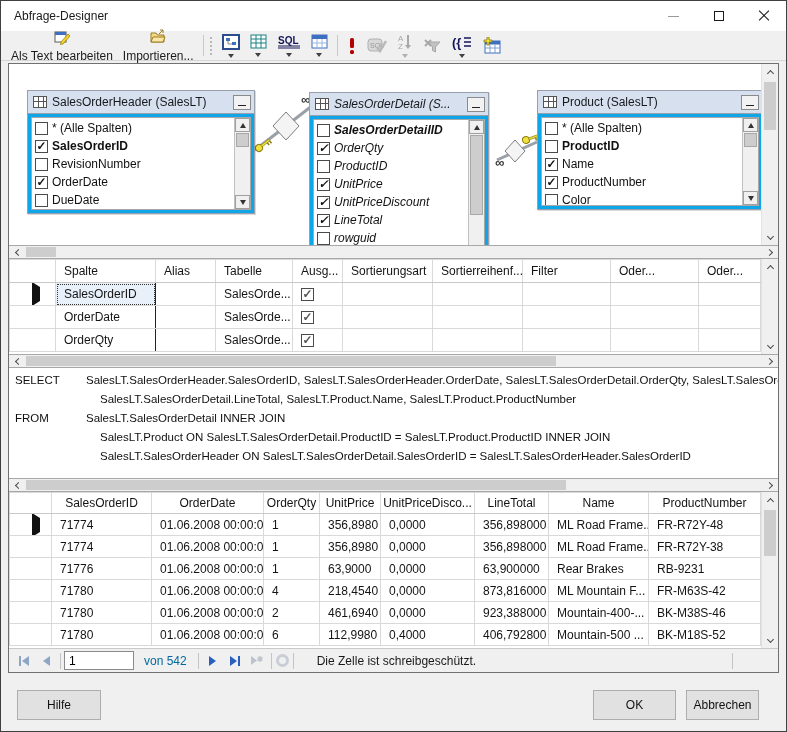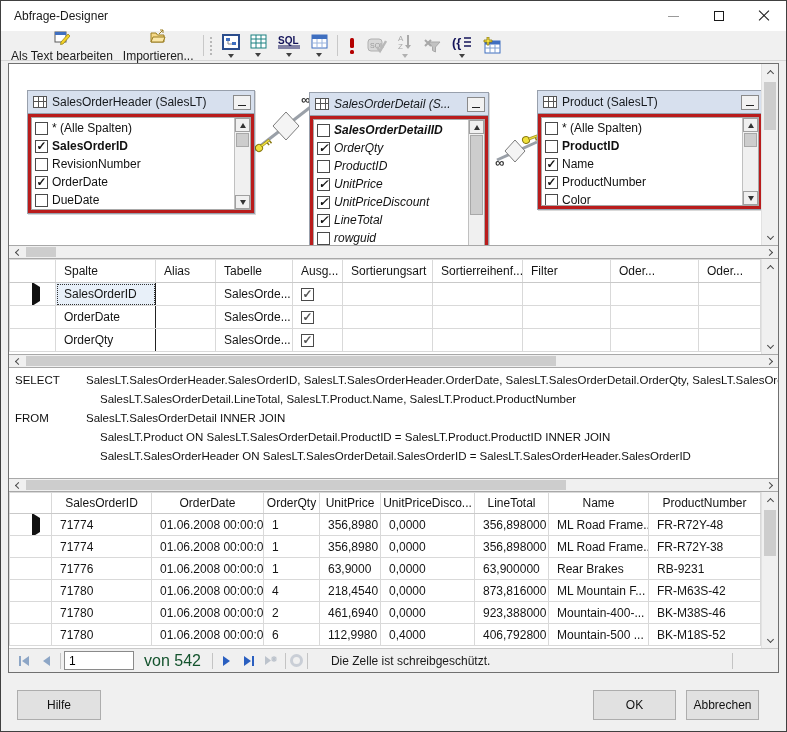--- a/index.html
+++ b/index.html
@@ -56,21 +56,21 @@
   .chev.down { transform:rotate(-45deg); margin-bottom:3px; }
 
   
   .vscroll { position:absolute; right:0; top:0; bottom:0; width:17px; background:#f0f0f0;
              border-left:1px solid #e2e2e2; }
   .vs-arrow { position:absolute; left:0; width:16px; height:15px; display:flex; align-items:center; justify-content:center; }
   .vs-arrow.t { top:0; } .vs-arrow.b { bottom:0; }
   .vs-thumb { position:absolute; left:2px; width:12px; background:#cdcdcd; }
 
   
-  .tbox { position:absolute; background:#b91c1c; border:1px solid #98a0ac; box-shadow:1px 1px 0 rgba(0,0,0,.15); }
+  .tbox { position:absolute; background:#0ea5e9; border:1px solid #98a0ac; box-shadow:1px 1px 0 rgba(0,0,0,.15); }
   .tbox-head { height:23px; background:#d7e0ee; border-bottom:1px solid #98a0ac; display:flex; align-items:center;
                padding:0 3px 0 5px; font-size:12px; color:#16191d; }
   .tbox-title { flex:1; white-space:nowrap; overflow:hidden; padding-left:5px; }
   .minibtn { width:18px; height:15px; background:#f2f2f2; border:1px solid #8a8a8a; display:flex;
              align-items:flex-end; justify-content:center; padding-bottom:3px; }
   .minibtn i { display:block; width:8px; height:1px; background:#222; }
   .tgrid-ico { width:14px; height:12px; border:1px solid #555; background:
       linear-gradient(#555,#555) 0 3.5px/100% 1px no-repeat,
       linear-gradient(#555,#555) 4px 0/1px 100% no-repeat,
       linear-gradient(#555,#555) 8.5px 0/1px 100% no-repeat, #fff; flex:none; }
@@ -110,21 +110,21 @@
   .sql-line { display:flex; height:19px; font-size:11.5px; color:#101010; white-space:nowrap;gap:9px; }
   .sql-line .kw { width:62px; flex:none; }
   .sql-line.ind .txt { padding-left:14px; }
 
   
   #navbar { background:#f0f0f0; border-top:1px solid #c9c9c9; display:flex; align-items:center; padding-left:4px; }
   .nbtn { width:22px; height:20px; display:flex; align-items:center; justify-content:center; }
   .nsep { width:1px; height:16px; background:#c4c4c4; margin:0 3px; }
   .recbox { width:70px; height:19px; border:1px solid #8a8a8a; background:#fff; font-size:12px;
             padding-left:4px; font-family:"Liberation Sans",sans-serif; }
-  .navlabel { font-size:16px; color:#14532d; margin:0 8px 0 10px; }
+  .navlabel { font-size:12px; color:#0369a1; margin:0 8px 0 10px; }
   .statuslabel { font-size:12px; color:#1a1a1a; margin-left:20px; flex:1; }
   .stopbtn { width:15px; height:15px; border-radius:3px; display:flex; align-items:center; justify-content:center; }
   .stopring { width:13px; height:13px; border-radius:50%; border:3px solid #c9ced6; }
   .navgrip { width:1px; height:16px; background:#c4c4c4; margin-right:45px; }
 
   
   .fbtn { position:absolute; height:30px; background:#e1e1e1; border:1px solid #adadad; font-size:12px;
           color:#111; display:flex; align-items:center; justify-content:center; }
   #btn-help   { left:16px;  top:689px; width:84px; }
   #btn-ok     { left:592px; top:689px; width:83px; }

